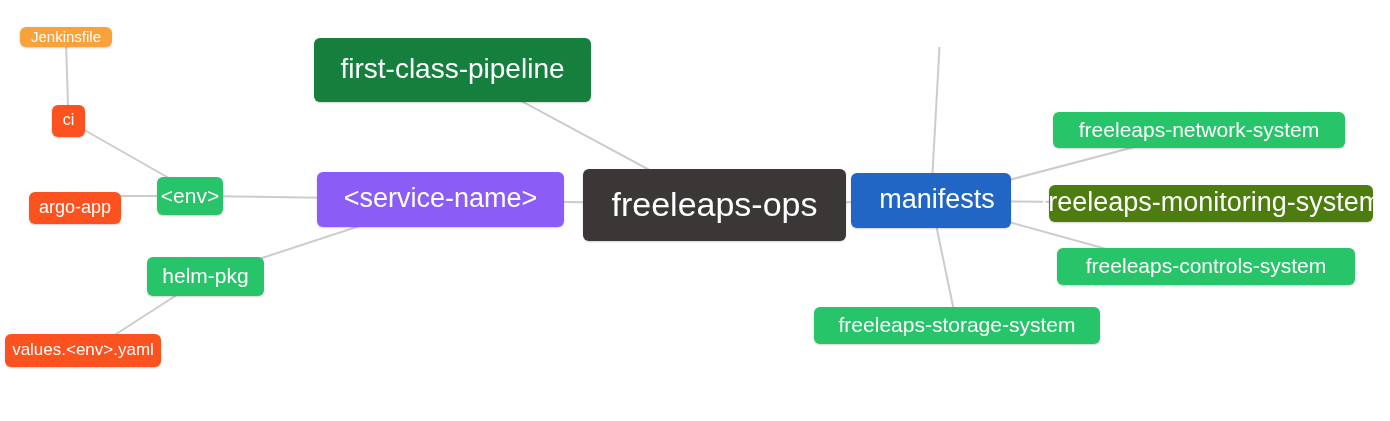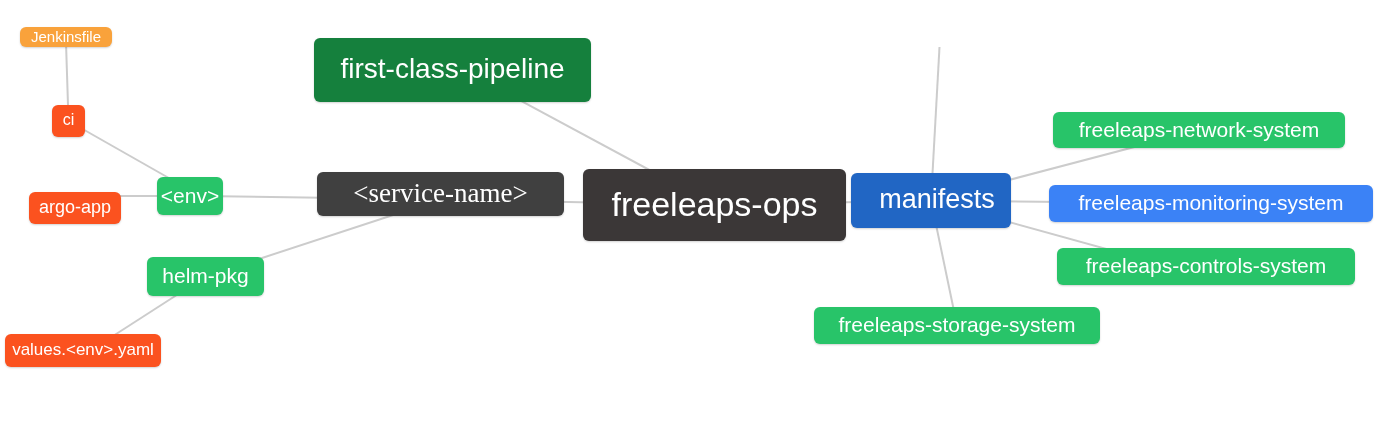--- a/index.html
+++ b/index.html
@@ -74,33 +74,33 @@
     </div>
     <div class="node" style="left: 147px; top: 257px; width: 117px; height: 39px; font-size: 21px; background: rgb(40, 196, 105);">
       <span>helm-pkg</span>
     </div>
     <div class="node" style="left: 5px; top: 334px; width: 156px; height: 33px; font-size: 17px; background: rgb(251, 82, 31);">
       <span>values.&lt;env&gt;.yaml</span>
     </div>
     <div class="node" style="left: 314px; top: 38px; width: 277px; height: 64px; font-size: 28px; background: #15803d;">
       <span>first-class-pipeline</span>
     </div>
-    <div class="node" style="left: 317px; top: 172px; width: 247px; height: 44px; font-size: 27px; background: #404040; font-family: Liberation Serif, serif;">
+    <div class="node" style="left: 317px; top: 172px; width: 247px; height: 55px; font-size: 27px; background: #8b5cf6;">
       <span>&lt;service-name&gt;</span>
     </div>
     <div class="node" style="left: 583px; top: 169px; width: 263px; height: 72px; font-size: 34px; background: rgb(59, 55, 55);">
       <span>freeleaps-ops</span>
     </div>
     <div class="node" style="left: 851px; top: 173px; width: 160px; height: 55px; font-size: 27px; background: rgb(33, 102, 196); padding-left: 12px;">
       <span>manifests</span>
     </div>
     <div class="node" style="left: 1053px; top: 112px; width: 292px; height: 36px; font-size: 21px; background: rgb(40, 196, 105);">
       <span>freeleaps-network-system</span>
     </div>
-    <div class="node" style="left: 1049px; top: 185px; width: 324px; height: 37px; font-size: 21px; background: #3b82f6;">
+    <div class="node" style="left: 1049px; top: 185px; width: 324px; height: 37px; font-size: 27px; background: #4d7c0f;">
       <span>freeleaps-monitoring-system</span>
     </div>
     <div class="node" style="left: 1057px; top: 248px; width: 298px; height: 37px; font-size: 21px; background: rgb(40, 196, 105);">
       <span>freeleaps-controls-system</span>
     </div>
     <div class="node" style="left: 814px; top: 307px; width: 286px; height: 37px; font-size: 21px; background: rgb(40, 196, 105);">
       <span>freeleaps-storage-system</span>
     </div>
   </div>
 

